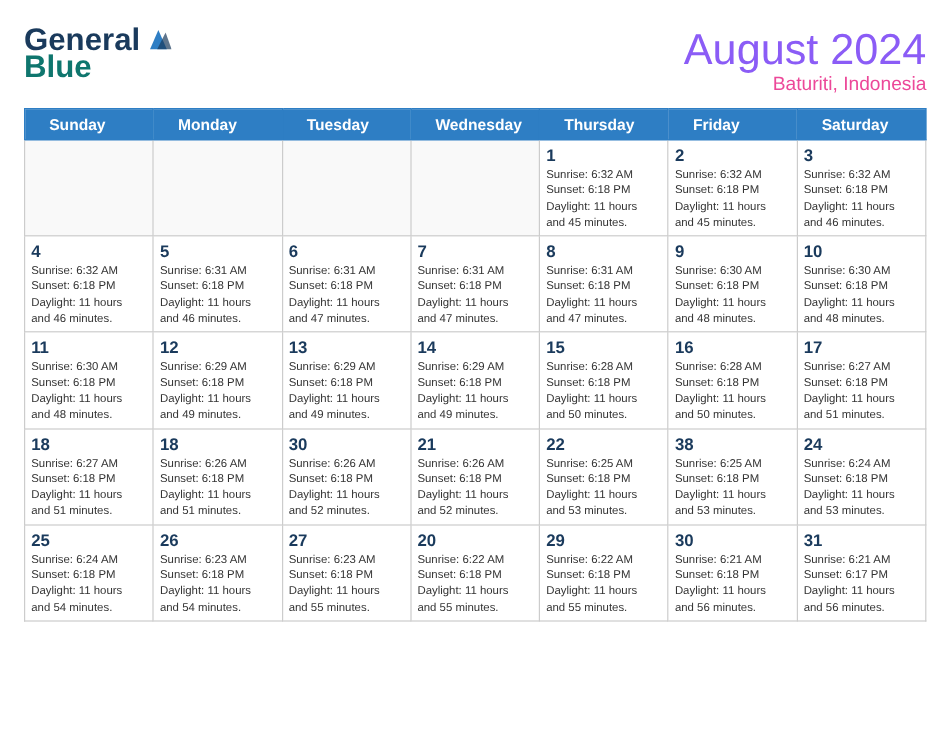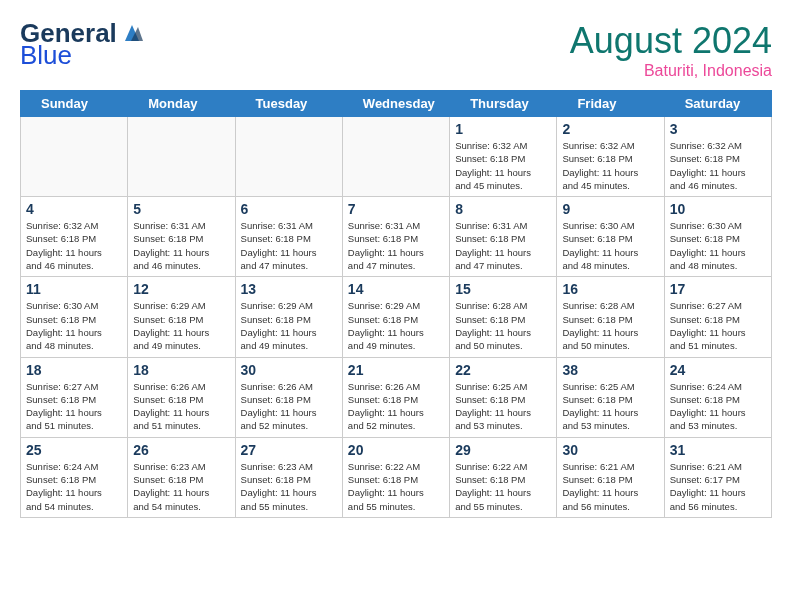--- a/index.html
+++ b/index.html
@@ -19,21 +19,21 @@
     .logo {
       display: flex;
       flex-direction: column;
       align-items: flex-start;
     }
     .title-block {
       text-align: right;
     }
     .month-title {
       font-size: 36px;
-      color: #0f766e;
+      color: #8b5cf6;
       font-weight: normal;
     }
     .location {
       font-size: 16px;
       color: #ec4899;
     }
     table {
       width: 100%;
       border-collapse: collapse;
       table-layout: fixed;
@@ -91,21 +91,21 @@
 
 <div class="header">
   <div class="logo">
     <div class="logo-wrapper">
       <span class="logo-g">General</span>
       <svg class="logo-icon-svg" width="22" height="20" viewBox="0 0 22 20">
         <polygon points="4,18 11,2 18,18" fill="#2e7ec4"></polygon>
         <polygon points="10,18 17,4 22,18" fill="#1a3a5c" opacity="0.7"></polygon>
       </svg>
     </div>
-    <div style="font-size:26px; font-weight:normal; color:#1d4ed8; margin-top:-6px;">Blue</div>
+    <div style="font-size:26px; font-weight:bold; color:#0f766e; margin-top:-6px;">Blue</div>
   </div>
   <div class="title-block">
     <div class="month-title">August 2024</div>
     <div class="location">Baturiti, Indonesia</div>
   </div>
 </div>
 
 <table>
   <thead>
     <tr id="header-row">

